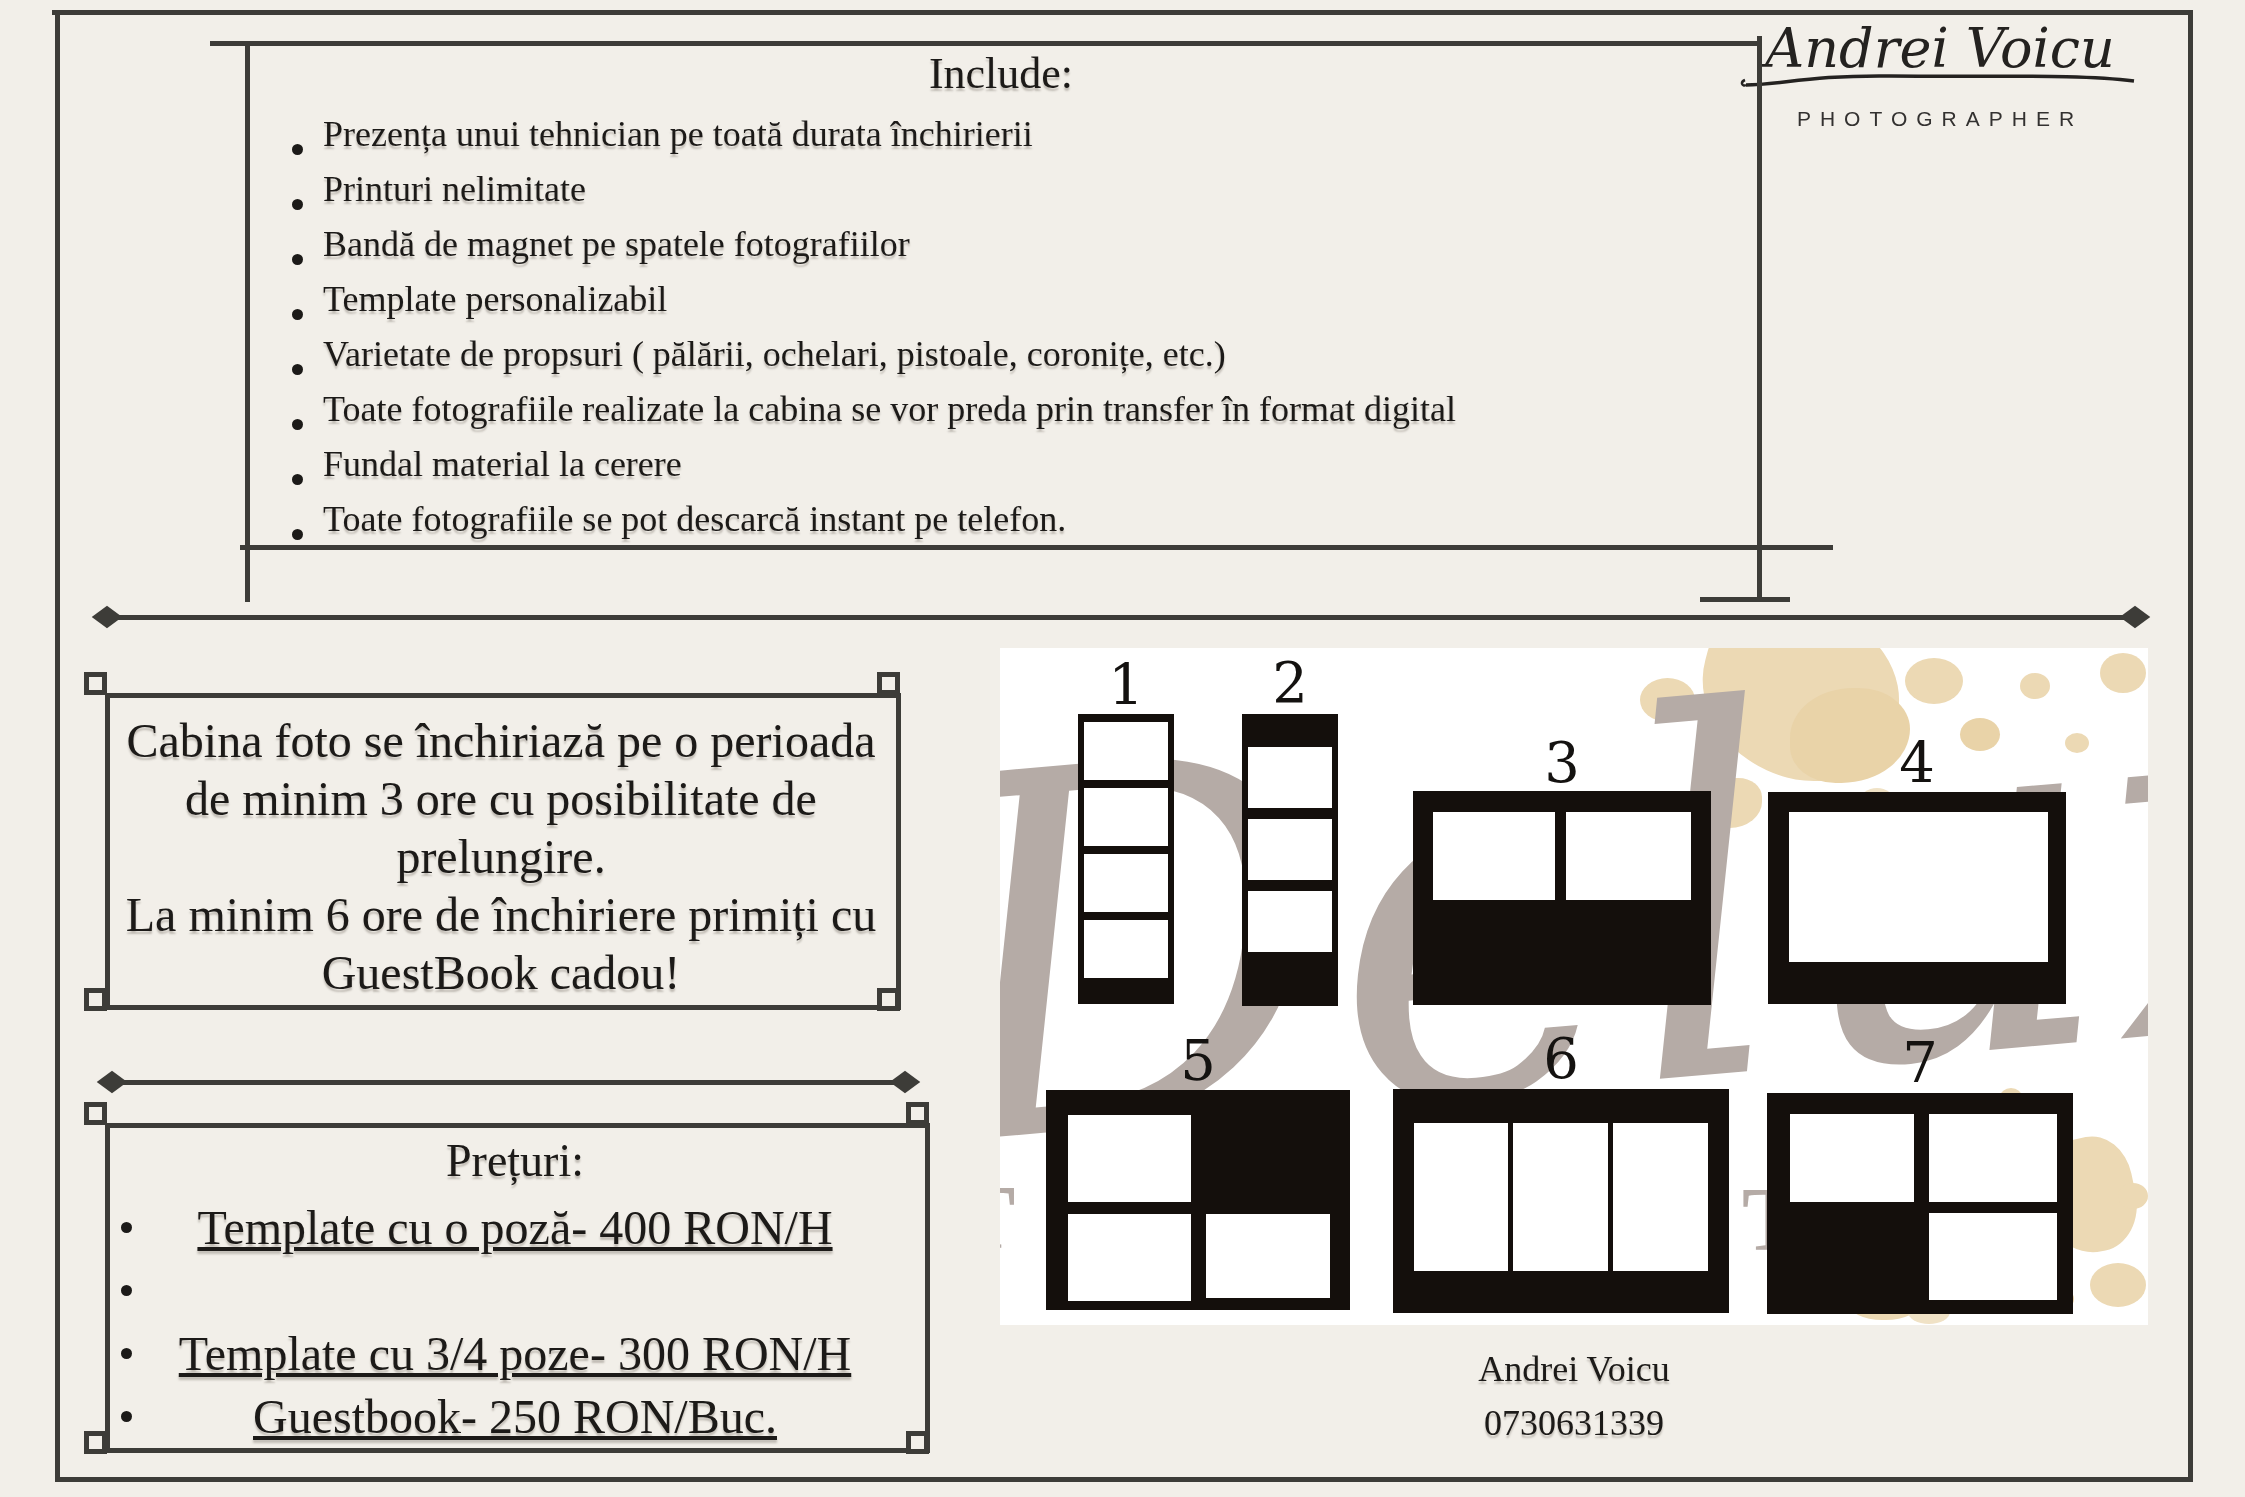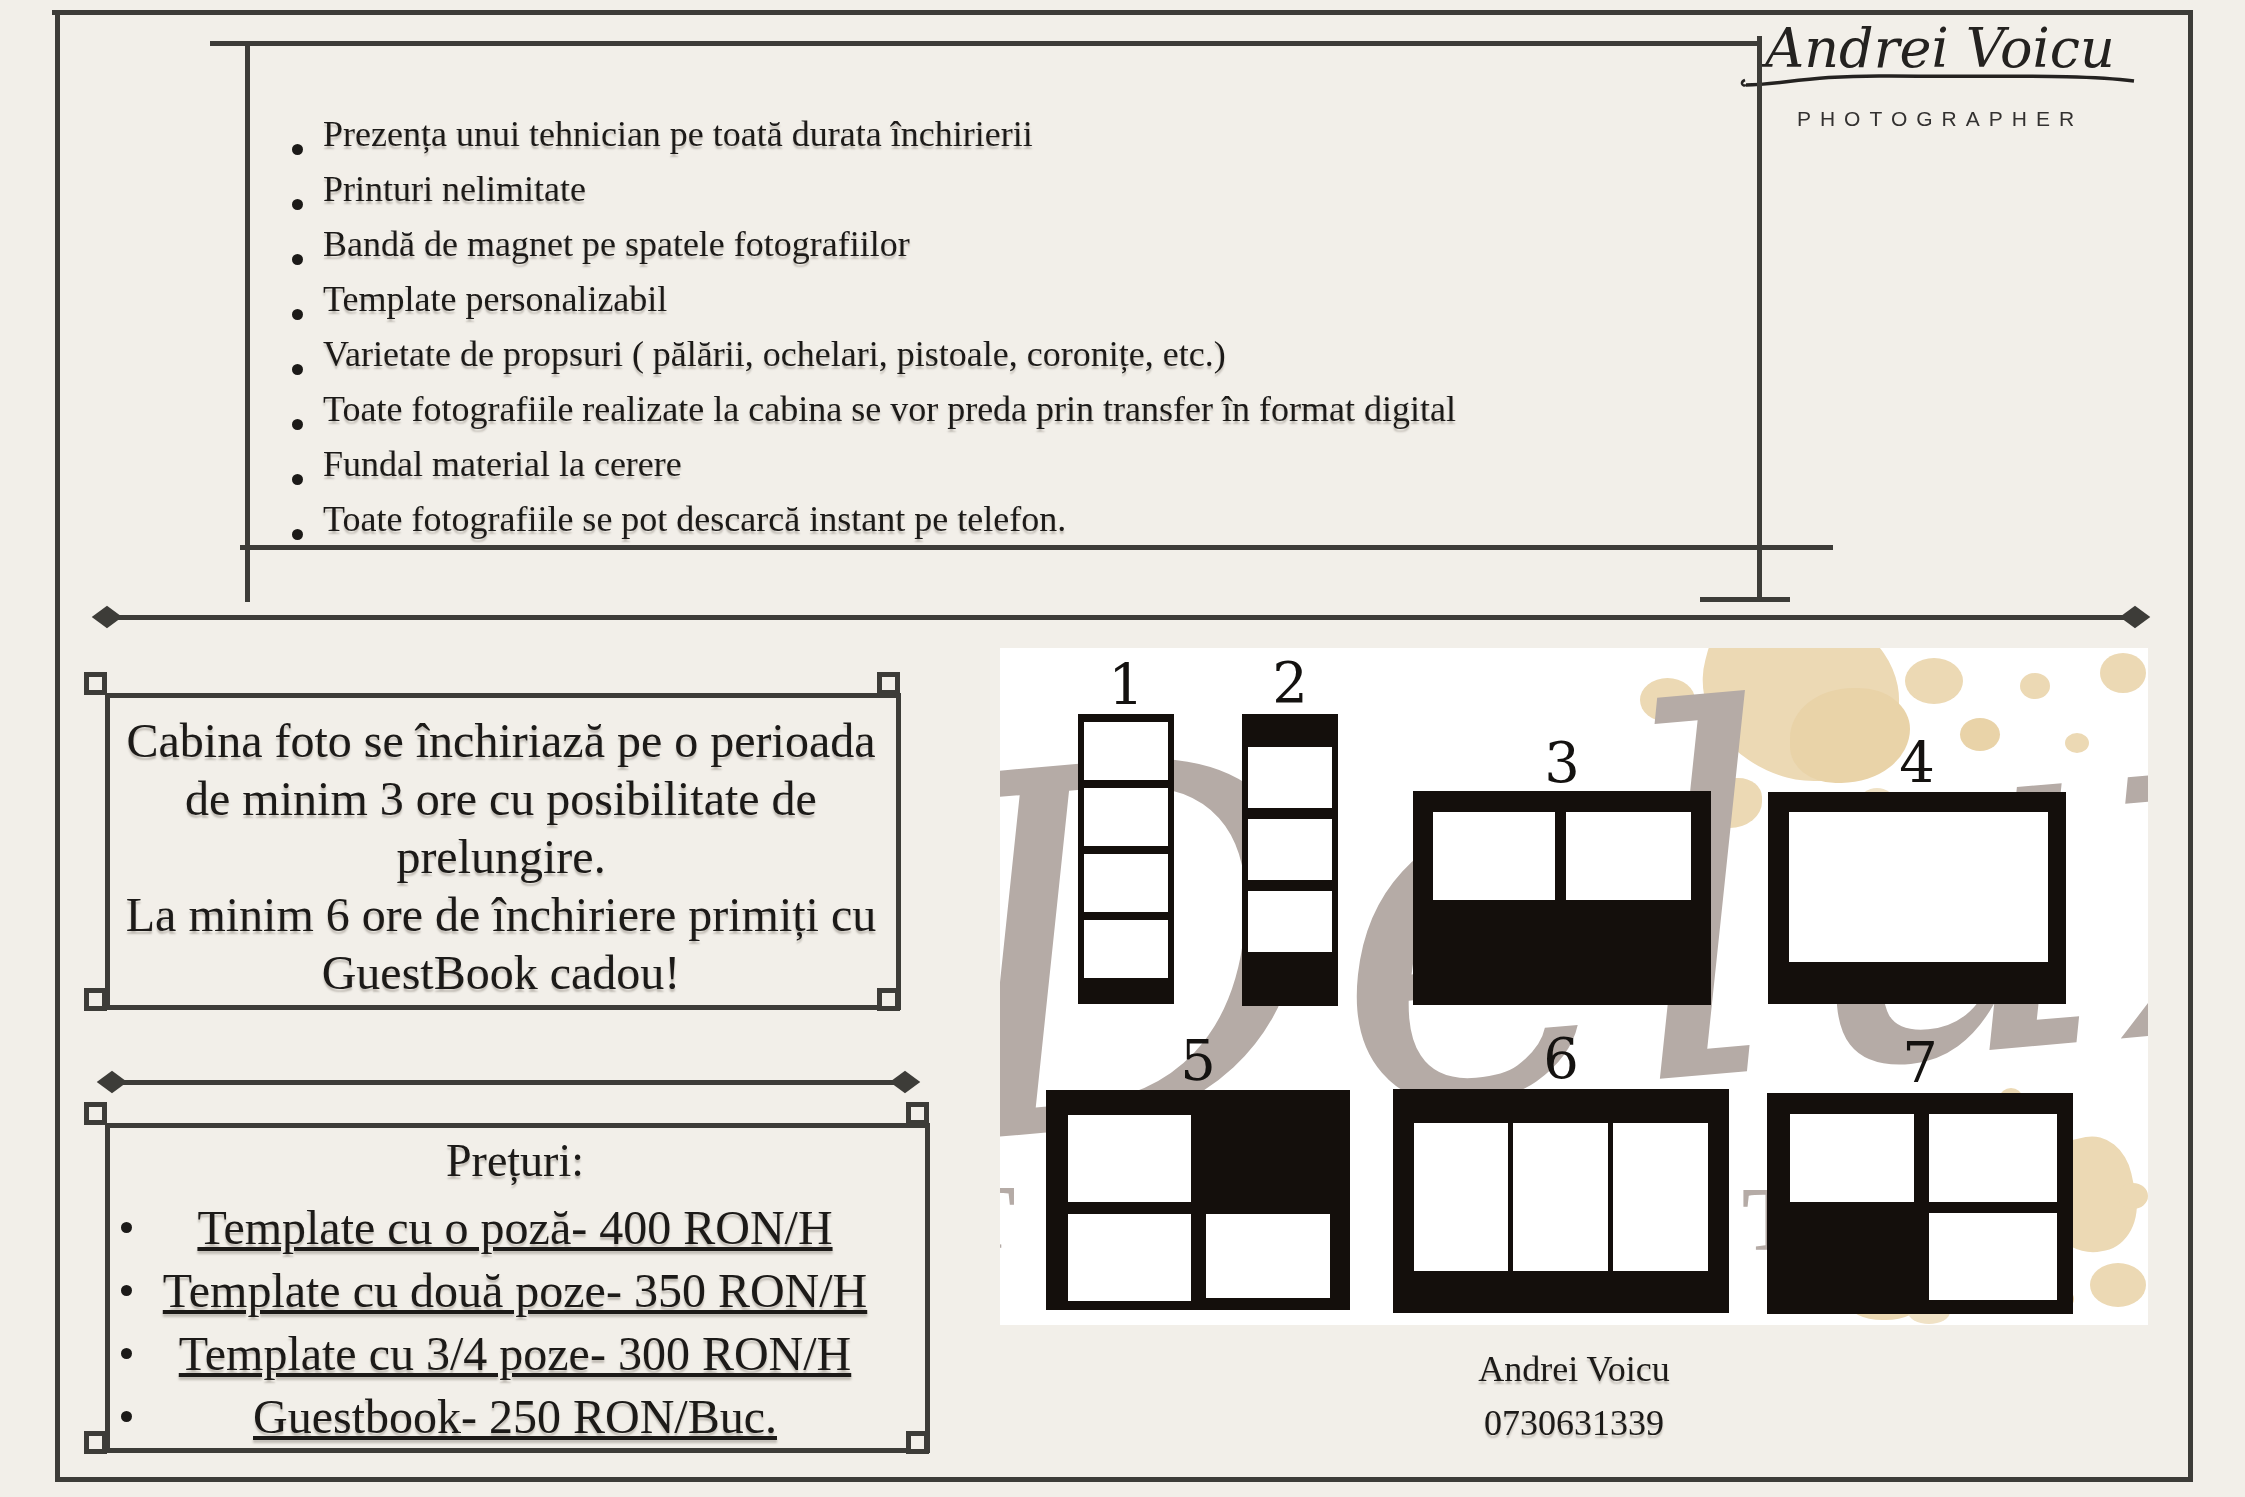--- a/index.html
+++ b/index.html
@@ -69,20 +69,21 @@
     </svg>
     <div class="logo-sub">PHOTOGRAPHER</div>
   </div>
 
   <div class="hline" style="left:210px;top:41px;width:1550px;height:5px;"></div>
   <div class="vline" style="left:245px;top:41px;width:5px;height:561px;"></div>
   <div class="vline" style="left:1757px;top:36px;width:5px;height:566px;"></div>
   <div class="hline" style="left:240px;top:545px;width:1593px;height:5px;"></div>
   <div class="hline" style="left:1700px;top:597px;width:90px;height:5px;"></div>
 
+  <div class="include-title serif-shadow">Include:</div>
   <div class="include-list">
     <div class="inc-row">
         <span class="dot"></span>
         <span class="inc-text serif-shadow">Prezența unui tehnician pe toată durata închirierii</span>
       </div>
     <div class="inc-row">
         <span class="dot"></span>
         <span class="inc-text serif-shadow">Printuri nelimitate</span>
       </div>
     <div class="inc-row">
@@ -138,21 +139,20 @@
   <div class="handle" style="left:84px;top:1431px;"></div>
   <div class="handle" style="left:906px;top:1431px;"></div>
   <div class="prices-title serif-shadow">Prețuri:</div>
   <div class="prices-list">
     <div class="price-row">
         <span class="dot"></span>
         <span class="price-text serif-shadow">Template cu o poză- 400 RON/H</span>
       </div>
     <div class="price-row">
         <span class="dot"></span>
-        <span class="price-text serif-shadow">Template cu două poze- 350 RON/H</span>
       </div>
     <div class="price-row">
         <span class="dot"></span>
         <span class="price-text serif-shadow">Template cu 3/4 poze- 300 RON/H</span>
       </div>
     <div class="price-row">
         <span class="dot"></span>
         <span class="price-text serif-shadow">Guestbook- 250 RON/Buc.</span>
       </div>
   </div>

